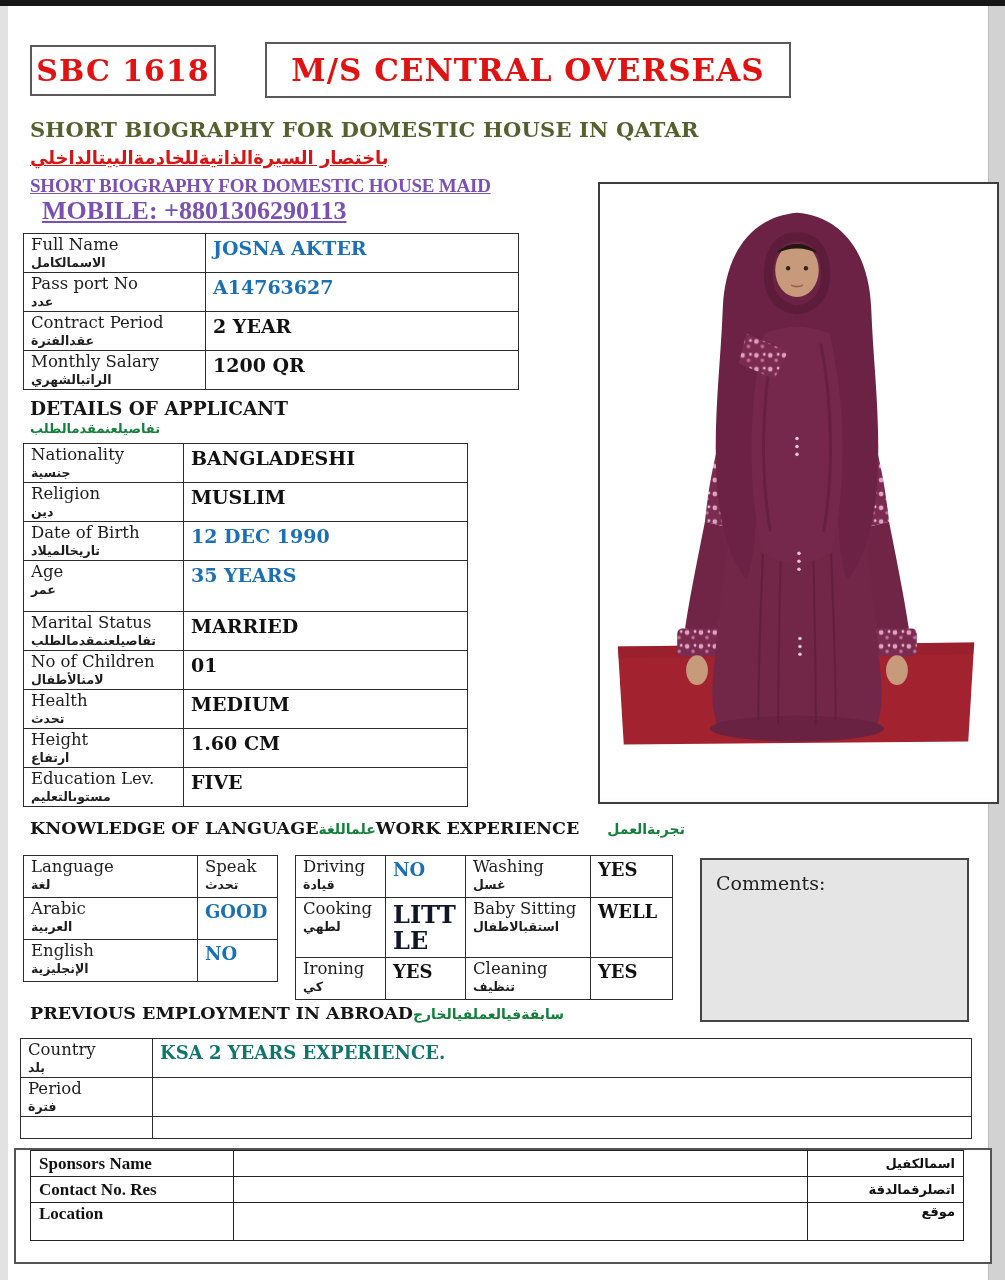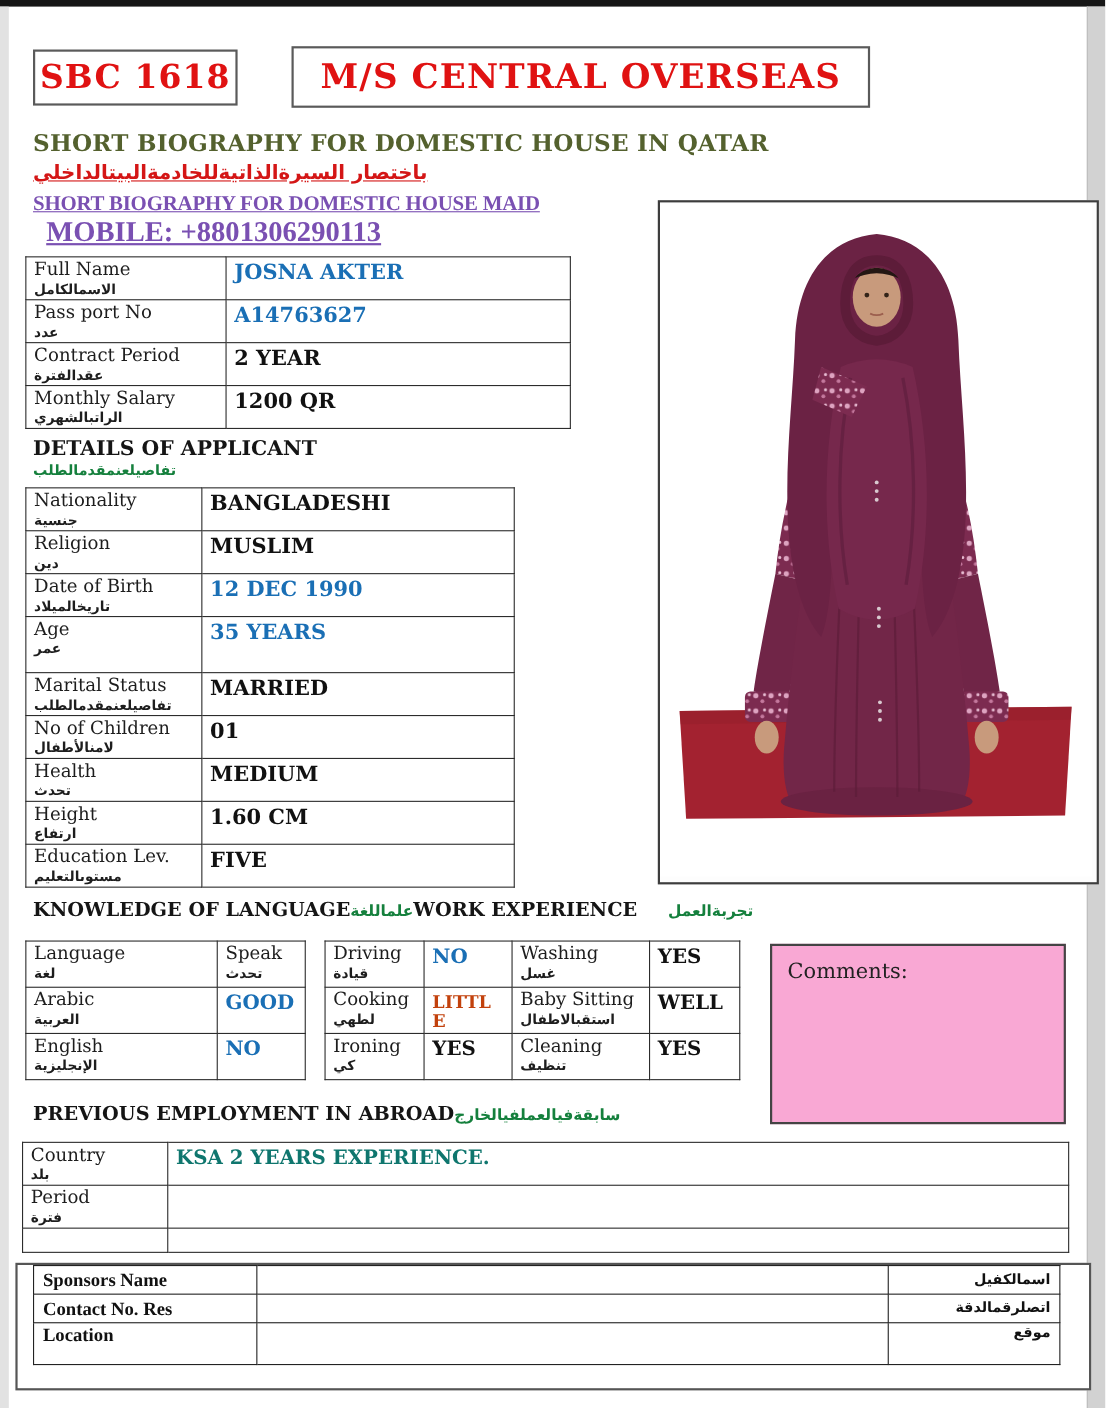--- a/index.html
+++ b/index.html
@@ -29,21 +29,21 @@
   table.doc{border-collapse:collapse;table-layout:fixed;background:#fff;}
   table.doc td{border:1.7px solid #2c2c2c;vertical-align:top;padding:2px 7px;overflow:hidden;}
   .lbl-en{font-size:16.5px;color:#1d1d1d;line-height:1.15;}
   .lbl-ar{font-size:12.5px;font-weight:bold;color:#1d1d1d;font-family:"DejaVu Sans",sans-serif;line-height:1.2;}
   .val{font-weight:bold;font-size:19px;color:#111;line-height:1.1;padding-top:2px;overflow-wrap:anywhere;}
   .sec-head{font-size:17.5px;font-weight:bold;color:#151515;}
   .sec-head-ar{font-size:14px;font-weight:bold;color:#15803d;font-family:"DejaVu Sans",sans-serif;}
   
   .photo-frame{left:598px;top:182px;width:397px;height:618px;border:2px solid #3d3d3d;background:#fdfdfd;}
   
-  .comments-box{left:700px;top:858px;width:265px;height:160px;border:2px solid #444;background:#f9a8d4;}
+  .comments-box{left:700px;top:858px;width:265px;height:160px;border:2px solid #444;background:#e5e5e5;}
   .comments-label{margin:12px 0 0 14px;font-size:19px;color:#222;}
   
   .sponsors-outer{left:14px;top:1148px;width:974px;height:112px;border:2px solid #555;background:#fff;}
   table.sponsor{border-collapse:collapse;table-layout:fixed;}
   table.sponsor td{border:1.4px solid #222;vertical-align:middle;padding:1px 8px;}
   .sp-lbl{font-family:"Liberation Serif",serif;font-weight:bold;font-size:17px;color:#111;}
   .sp-ar{font-family:"DejaVu Sans",sans-serif;font-weight:bold;font-size:13px;color:#111;text-align:right;direction:rtl;}
 </style>
 </head>
 <body>
@@ -330,21 +330,21 @@
       <td>
             <div class="val" style="font-size: 18px; color: rgb(17, 17, 17);">YES</div>
           </td>
     </tr>
     <tr style="height:42px">
       <td>
             <div class="lbl-en">Cooking</div>
           <div class="lbl-ar">لطهي</div>
           </td>
       <td>
-            <div class="val" style="font-size: 16px; color: #c2410c;">LITTLE</div>
+            <div class="val" style="font-size: 24px; color: #0f172a;">LITTLE</div>
           </td>
       <td>
             <div class="lbl-en">Baby Sitting</div>
           <div class="lbl-ar">استقبالاطفال</div>
           </td>
       <td>
             <div class="val" style="font-size: 18px; color: rgb(17, 17, 17);">WELL</div>
           </td>
     </tr>
     <tr style="height:42px">

